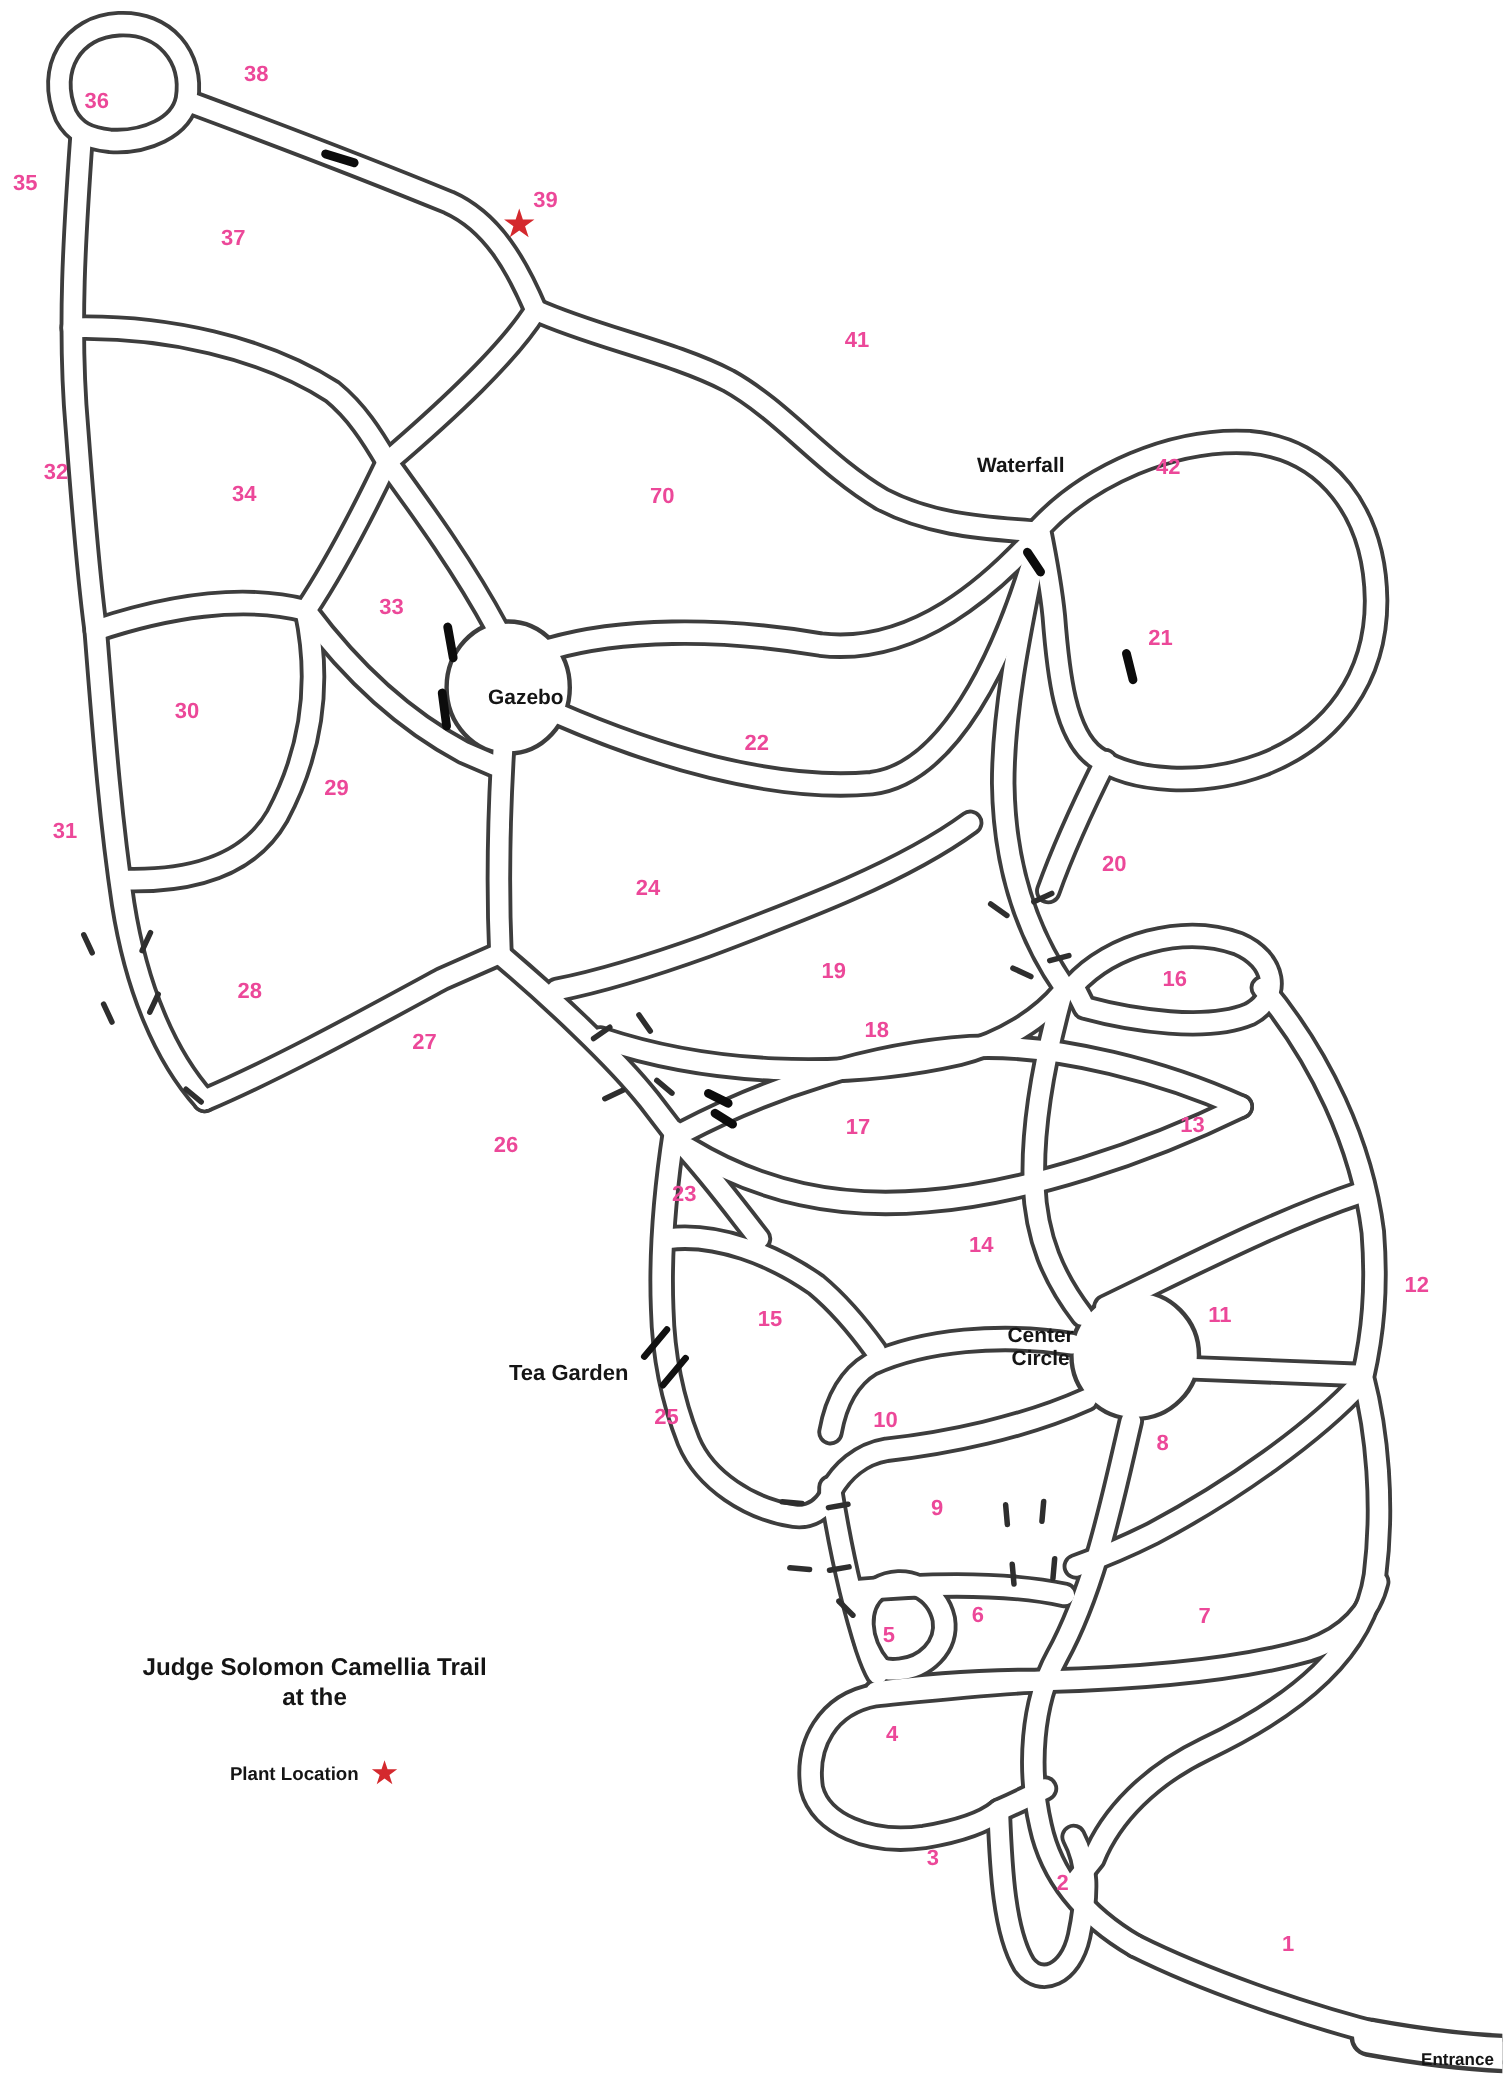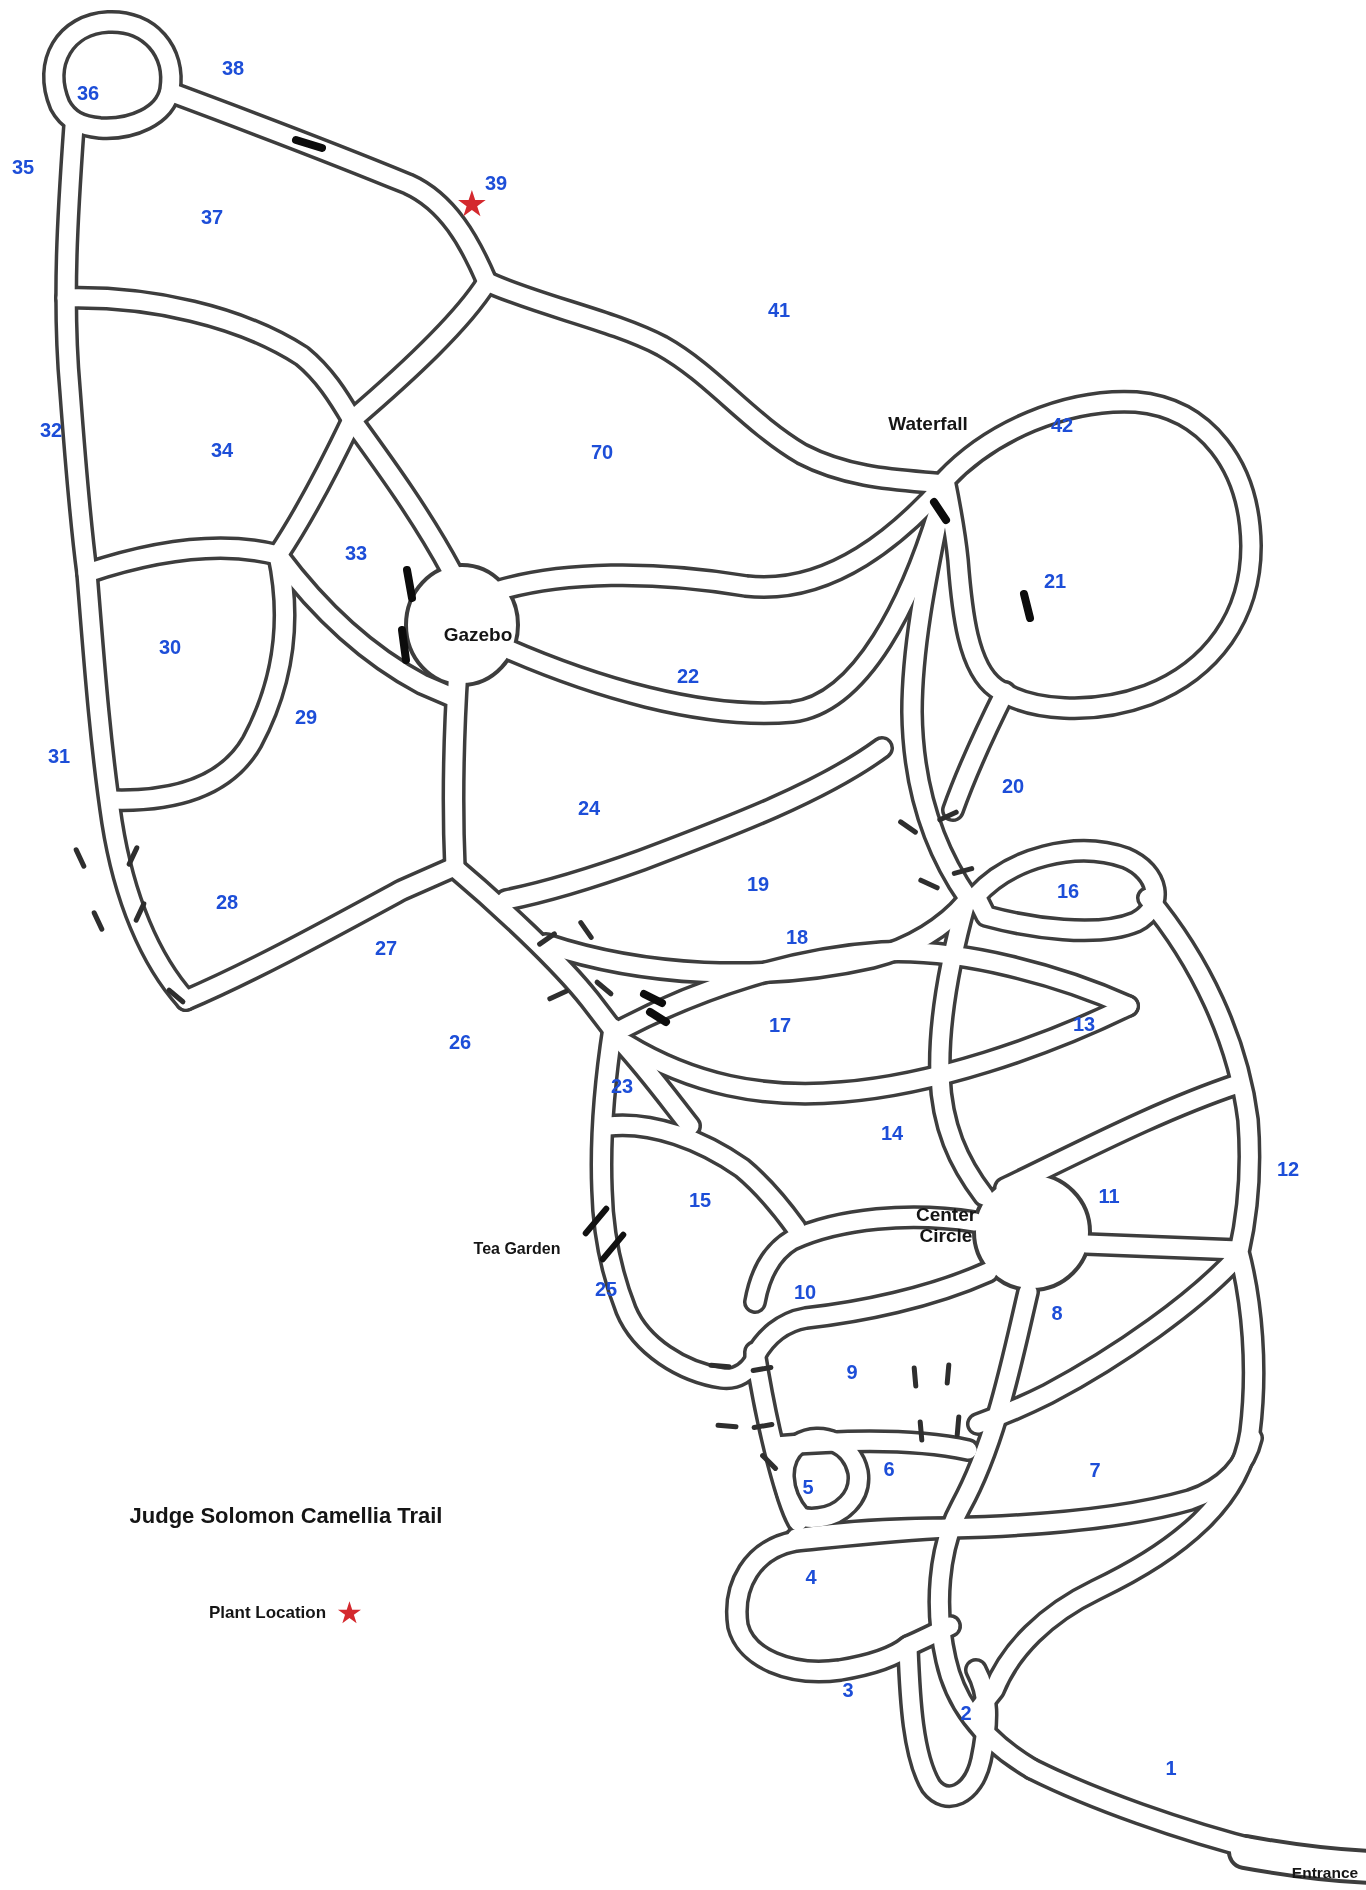--- a/index.html
+++ b/index.html
@@ -9,24 +9,24 @@
   .trail-black path, .trail-black use{fill:none;stroke:#3d3d3d;stroke-width:24;stroke-linecap:round;stroke-linejoin:round;}
   .trail-white path, .trail-white use{fill:none;stroke:#ffffff;stroke-width:17;stroke-linecap:round;stroke-linejoin:round;}
   .wide-black{stroke-width:36 !important;}
   .wide-white{stroke-width:28 !important;}
   .plaza{fill:#ffffff;stroke:#3d3d3d;stroke-width:4;}
   .tick{stroke:#2e2e2e;stroke-width:5;stroke-linecap:round;}
   .tick-long{stroke:#111;stroke-width:6;stroke-linecap:round;}
   .dark-dash{stroke:#0c0c0c;stroke-width:8;stroke-linecap:round;}
   #labels{position:absolute;left:0;top:0;width:100%;height:100%;}
   .bed-label{position:absolute;transform:translate(-50%,-50%);font-size:20px;font-weight:bold;
-    color:#1d4ed8;white-space:nowrap;}
+    color:#ec4899;white-space:nowrap;}
   .landmark-label{position:absolute;transform:translate(-50%,-50%);font-size:19px;font-weight:bold;
     color:#151515;white-space:pre-line;text-align:center;line-height:1.12;}
-  .landmark-small{font-size:16px;}
+  .landmark-small{font-size:20px;}
   .landmark-entrance{font-size:15.5px;margin-left:28px;}
   .star{position:absolute;transform:translate(-50%,-54%);color:#d4292e;line-height:1;}
   #title-block{position:absolute;left:76px;top:1502px;width:420px;text-align:center;
     font-weight:bold;color:#151515;font-size:22px;line-height:27px;}
   #legend-row{position:absolute;left:76px;top:1598px;width:420px;text-align:center;}
   #legend-row .legend-inner{display:inline-flex;align-items:center;gap:10px;}
   #legend-row .legend-label{font-weight:bold;font-size:17px;color:#151515;}
   #legend-row .legend-star{color:#d4292e;font-size:30px;line-height:1;position:static;transform:none;}
 </style>
 </head>
@@ -268,20 +268,21 @@
       <div class="landmark-label" style="left: 928px; top: 424px;">Waterfall</div>
       <div class="landmark-label" style="left: 946px; top: 1225px;">Center
 Circle</div>
       <div class="landmark-label landmark-small" style="left: 517px; top: 1249px;">Tea Garden</div>
       <div class="landmark-label landmark-entrance" style="left: 1297px; top: 1873px;">Entrance</div>
       <div class="star" style="left: 472px; top: 205px; font-size: 36px;">★</div>
     </div>
 
   <div id="title-block">
     <div>Judge Solomon Camellia Trail</div>
+    <div>at the</div>
   </div>
 
   <div id="legend-row">
     <span class="legend-inner">
       <span class="legend-label">Plant Location</span>
       <span class="legend-star">★</span>
     </span>
   </div>
 
 </div>

